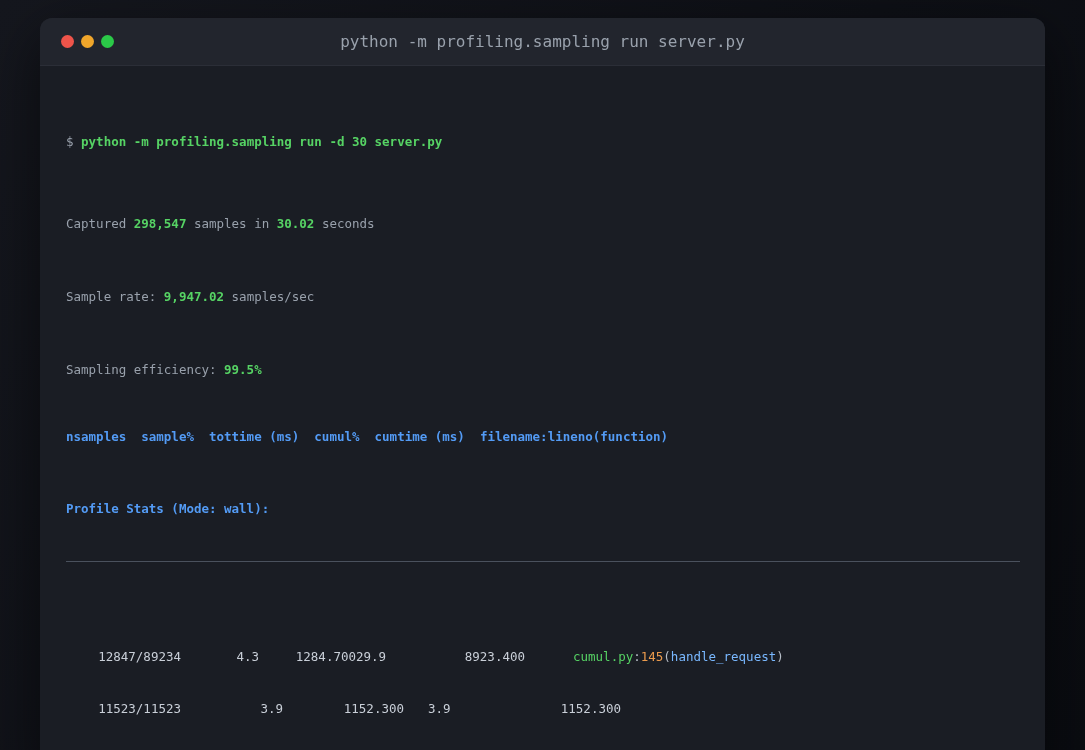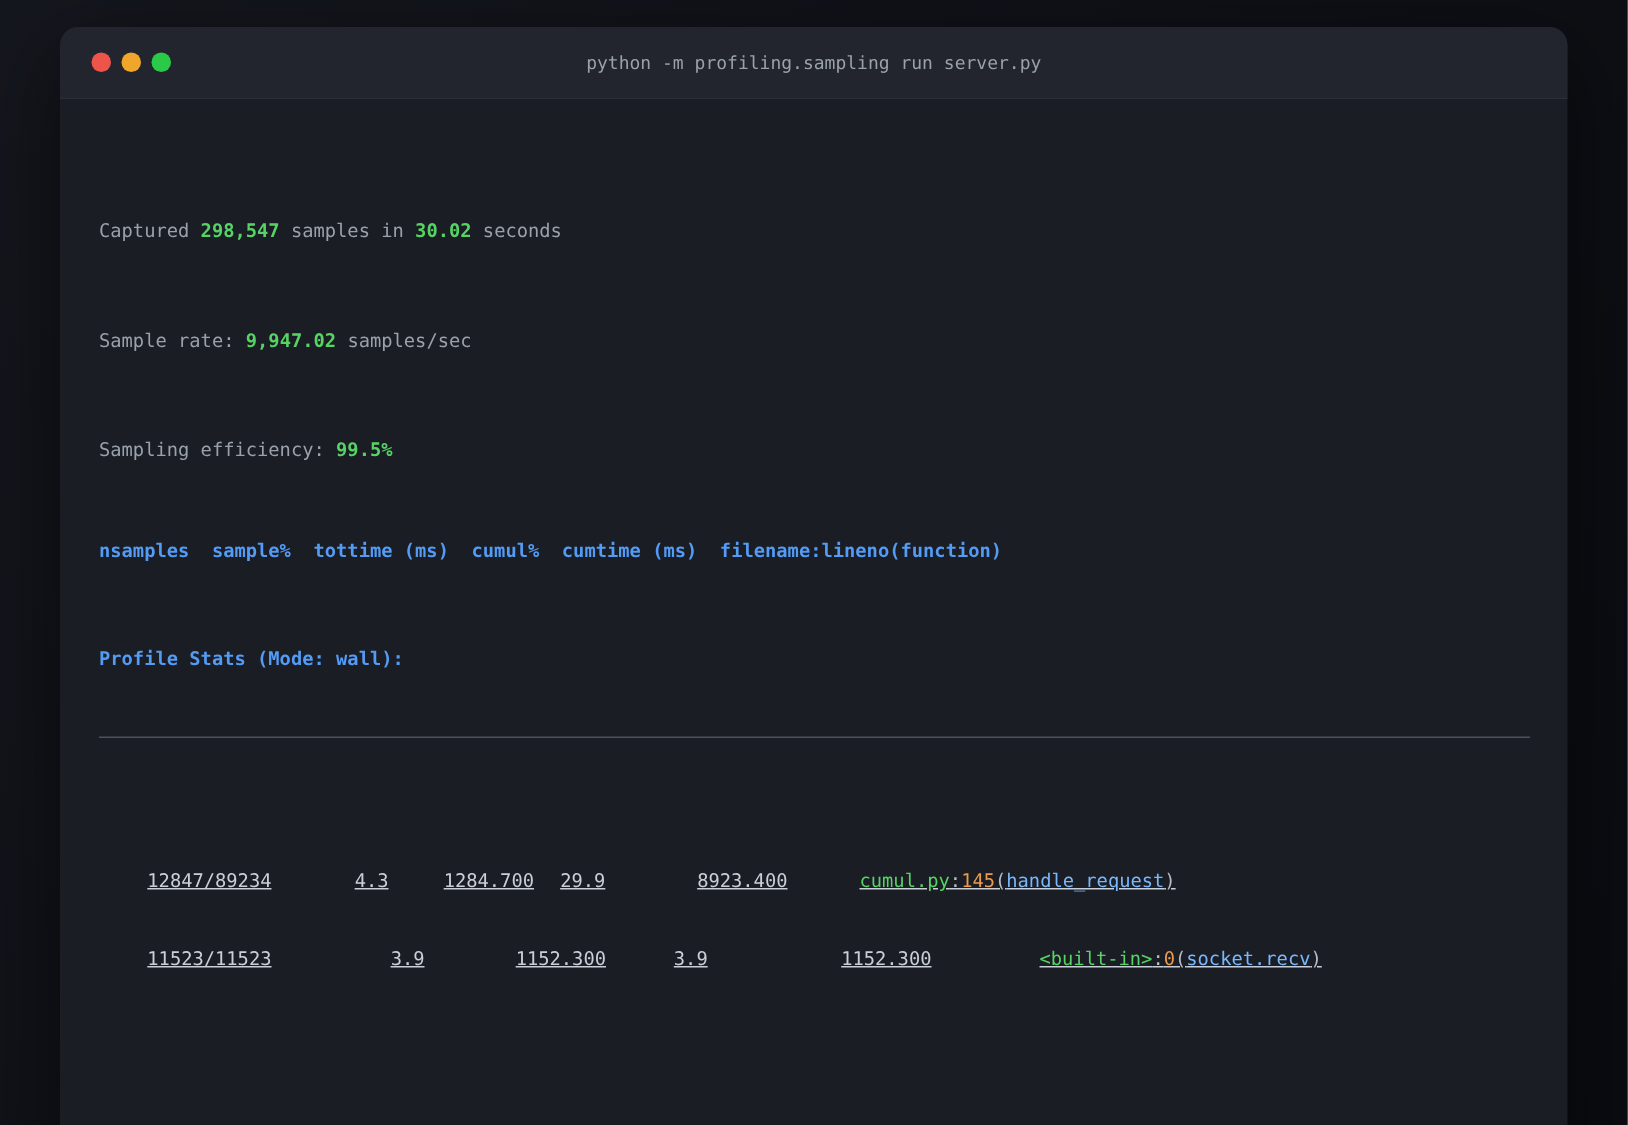--- a/index.html
+++ b/index.html
@@ -26,73 +26,74 @@
     border-bottom:1px solid var(--titleborder);
     display:flex; align-items:center; position:relative;
   }
   .lights { display:flex; gap:7px; margin-left:21px; }
   .light { width:13px; height:13px; border-radius:50%; }
   .light.red { background:var(--tl-red); }
   .light.yellow { background:var(--tl-yellow); }
   .light.green { background:var(--tl-green); }
   .wtitle {
     position:absolute; left:0; right:0; text-align:center;
-    color:var(--dim); font-size:12px; pointer-events:none;
+    color:var(--dim); font-size:16px; pointer-events:none;
   }
   .content {
     padding:0 25px 0 26px; font-size:12.5px; color:var(--bright);
     white-space:pre;
   }
   .ln { height:18px; line-height:18px; }
   .mt22{margin-top:22px}.mt19{margin-top:19px}.mt10{margin-top:10px}
   .mt24{margin-top:24px}.mt4{margin-top:4px}
   .d { color:var(--dim); }
   .g { color:var(--green); }
   .gb { color:var(--green); font-weight:bold; }
   .o { color:var(--orange);text-align:right; }
   .b { color:var(--fblue); }
   .h { color:var(--hblue); font-weight:bold; }
   .p { color:var(--punct); }
   .divider { height:1px; background:var(--divider); margin-top:13px; }
   .stats-table { margin-top:11px; }
-  .trow { display:flex; height:18px; line-height:18px;text-decoration:underline; }
+  .trow { display:flex; height:18px; line-height:18px; }
   .trow + .trow { margin-top:4px;gap:24px; }
   .c1{width:115px; text-align:right;} .c2{width:78px; text-align:right;}
-  .c3{width:97px; text-align:right;}  .c4{width:65px; text-align:center;}
+  .c3{width:97px; text-align:right;}  .c4{width:65px; text-align:left;}
   .c5{width:104px; text-align:right;} .c6{padding-left:48px; text-align:left;}
 </style>
 </head>
 <body>
 
 <div class="window">
   <div class="titlebar">
     <div class="lights">
       <div class="light red"></div>
       <div class="light yellow"></div>
       <div class="light green"></div>
     </div>
     <div class="wtitle">python -m profiling.sampling run server.py</div>
   </div>
 
   <div class="content">
 
+    <div class="ln mt22"><span class="d">$ </span><span class="gb">python -m profiling.sampling run -d 30 server.py</span></div>
 
     <div class="ln mt19 d"><span>Captured </span><span class="gb">298,547</span><span> samples in </span><span class="gb">30.02</span><span> seconds</span></div>
 
     <div class="ln mt10 d"><span>Sample rate: </span><span class="gb">9,947.02</span><span> samples/sec</span></div>
 
     <div class="ln mt10 d"><span>Sampling efficiency: </span><span class="gb">99.5%</span></div>
 
     <div class="ln mt4 h">nsamples  sample%  tottime (ms)  cumul%  cumtime (ms)  filename:lineno(function)</div>
     <div class="ln mt24 h">Profile Stats (Mode: wall):</div>
     <div class="divider"></div>
 
     <div class="stats-table">
       <div class="trow"><span class="c1">12847/89234</span><span class="c2">4.3</span><span class="c3">1284.700</span><span class="c4">29.9</span><span class="c5">8923.400</span><span class="c6"><span class="g">cumul.py</span><span class="p">:</span><span class="o">145</span><span class="p">(</span><span class="b">handle_request</span><span class="p">)</span></span></div>
-      <div class="trow"><span class="c1">11523/11523</span><span class="c2">3.9</span><span class="c3">1152.300</span><span class="c4">3.9</span><span class="c5">1152.300</span><span class="c6"><span class="g">&lt;built-in&gt;</span><span class="p">:</span><span class="o">0</span><span class="p">(</span><span class="b">socket.recv</span><span class="p">)</span></span></div>
+      <div class="trow"><span class="c1">11523/11523</span><span class="c2">3.9</span><span class="c3">1152.300</span><span class="c4">3.9</span><span class="c5">1152.300</span></div>
       
       
       
       
       
       
       
       
     </div>
 

